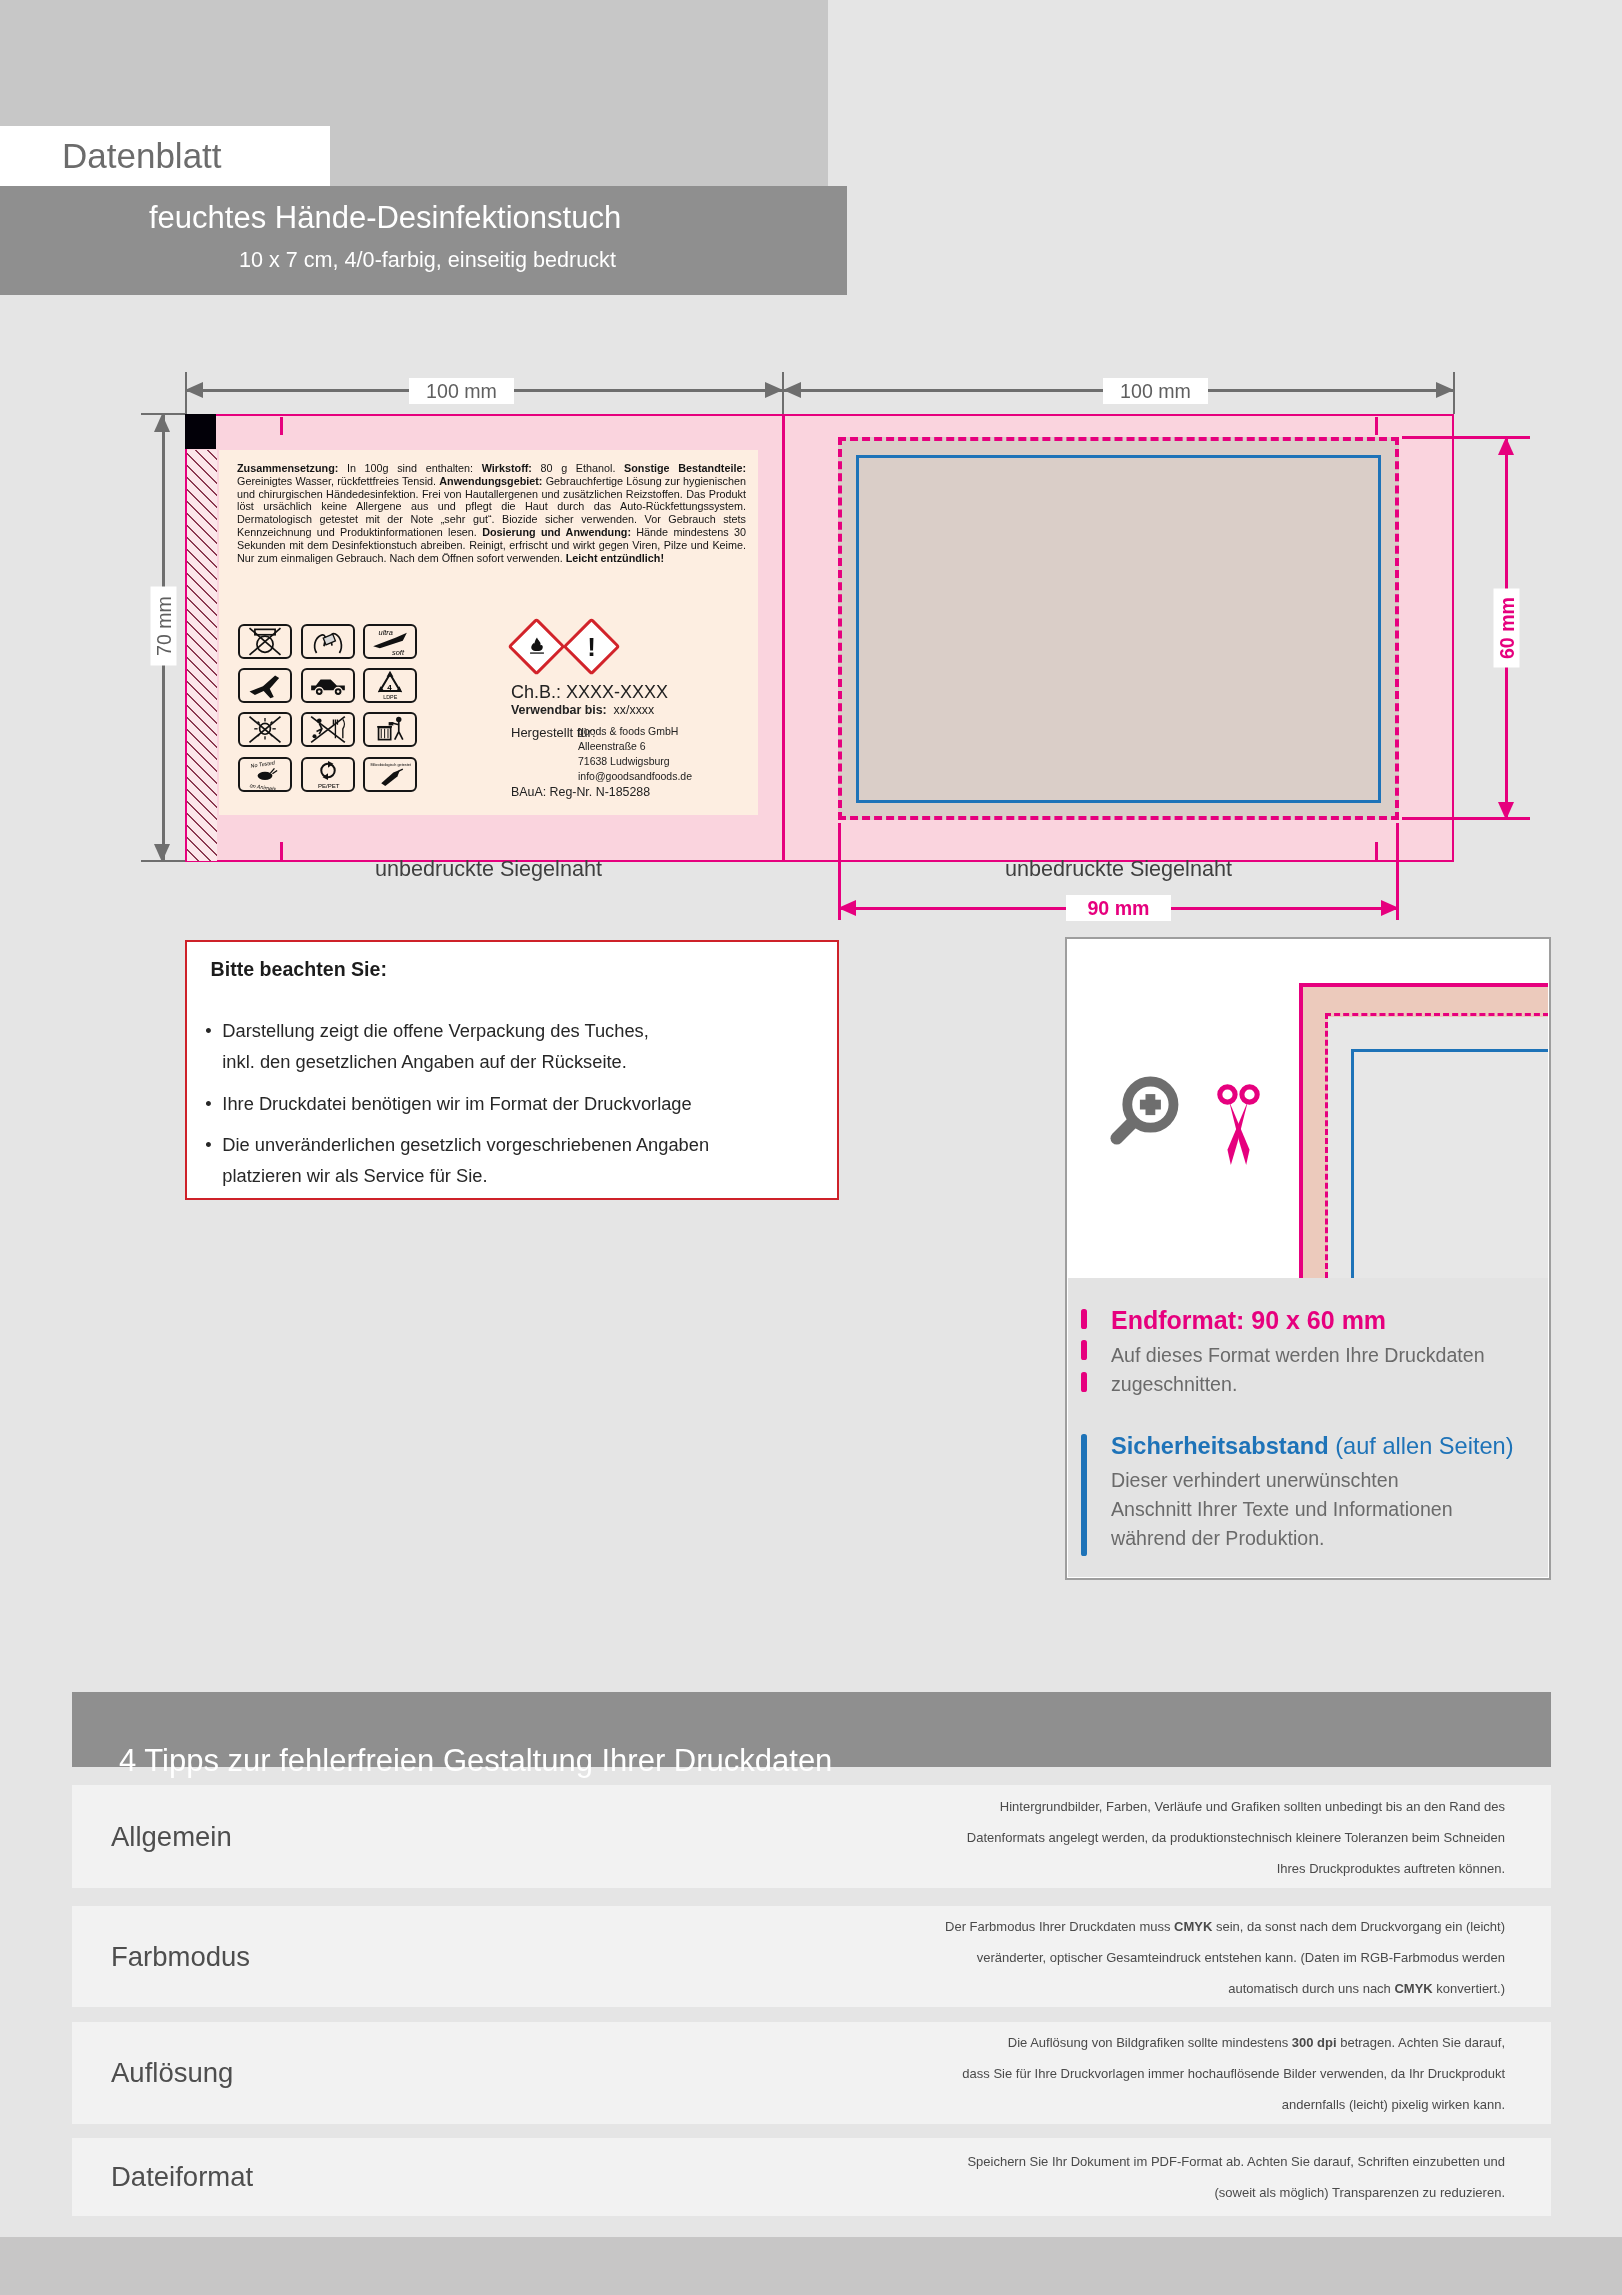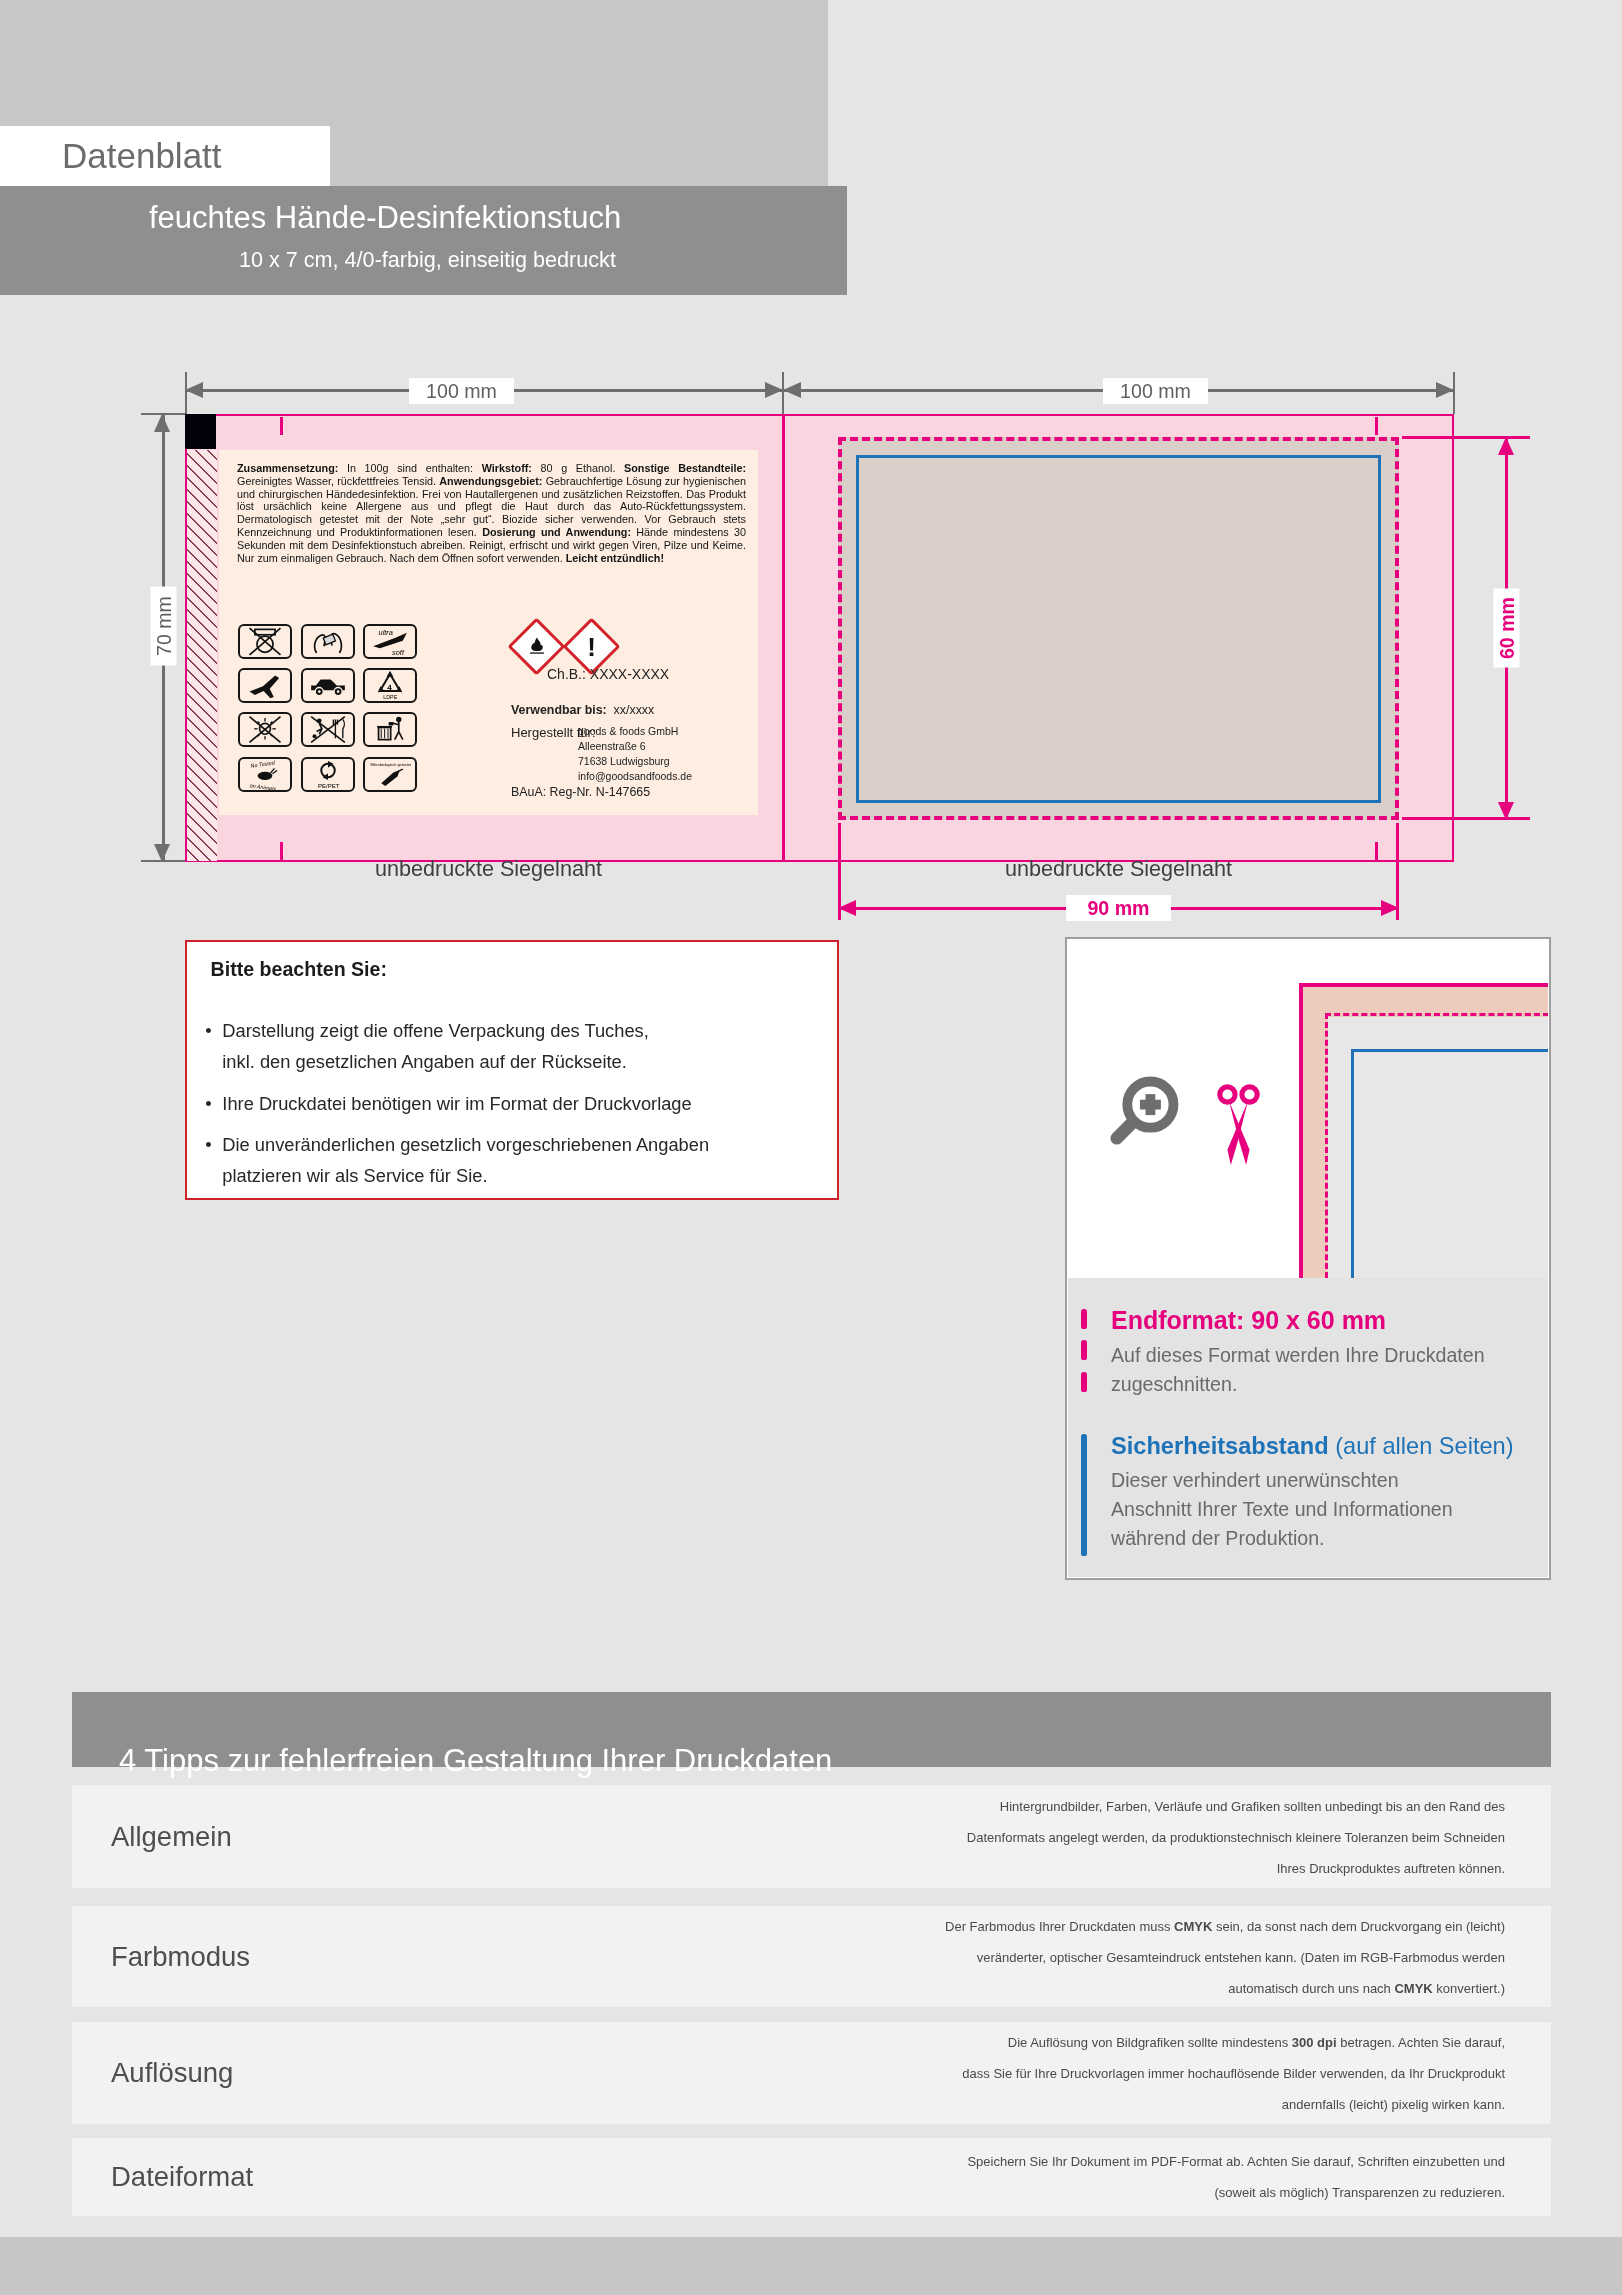--- a/index.html
+++ b/index.html
@@ -235,28 +235,28 @@
           <line x1="14" y1="44" x2="46" y2="44" stroke="#111" stroke-width="3"></line>
         </svg>
       </div>
     </div>
   <div class="diamond" style="left:571px;top:626px;">
       <div class="in">
         <span class="bang">!</span>
       </div>
     </div>
 
-  <div class="lbl" style="left:511px;top:666px;font-size:14px;margin-left:36px;"><span>Ch.B.:</span> <span>XXXX-XXXX</span></div>
+  <div class="lbl" style="left:511px;top:682px;font-size:18px;"><span>Ch.B.:</span> <span>XXXX-XXXX</span></div>
   <div class="lbl" style="left:511px;top:703px;font-size:12.4px;"><b>Verwendbar bis:</b>&nbsp;&nbsp;<span>xx/xxxx</span></div>
   <div class="lbl" style="left:511px;top:725px;font-size:13px;">Hergestellt für:</div>
   <div class="lbl" style="left:578px;top:725px;font-size:10.5px;">goods &amp; foods GmbH</div>
   <div class="lbl" style="left:578px;top:740px;font-size:10.5px;">Alleenstraße 6</div>
   <div class="lbl" style="left:578px;top:755px;font-size:10.5px;">71638 Ludwigsburg</div>
   <div class="lbl" style="left:578px;top:770px;font-size:10.5px;">info@goodsandfoods.de</div>
-  <div class="lbl" style="left:511px;top:785px;font-size:12.4px;">BAuA: Reg-Nr. N-147665</div>
+  <div class="lbl" style="left:511px;top:785px;font-size:12.4px;">BAuA: Reg-Nr. N-185288</div>
 
   <div class="seal" style="left:219px;width:539px;">unbedruckte Siegelnaht</div>
   <div class="seal" style="left:838px;width:561px;">unbedruckte Siegelnaht</div>
 
   <div class="abs dashedrect"></div>
   <div class="abs bluerect"></div>
 
   <div class="dl m" style="left:1402px;top:436px;width:128px;height:2.6px;"></div>
   <div class="dl m" style="left:1402px;top:817px;width:128px;height:2.6px;"></div>
   <div class="dl m" style="left:1505px;top:437px;width:2.6px;height:383px;"></div>

